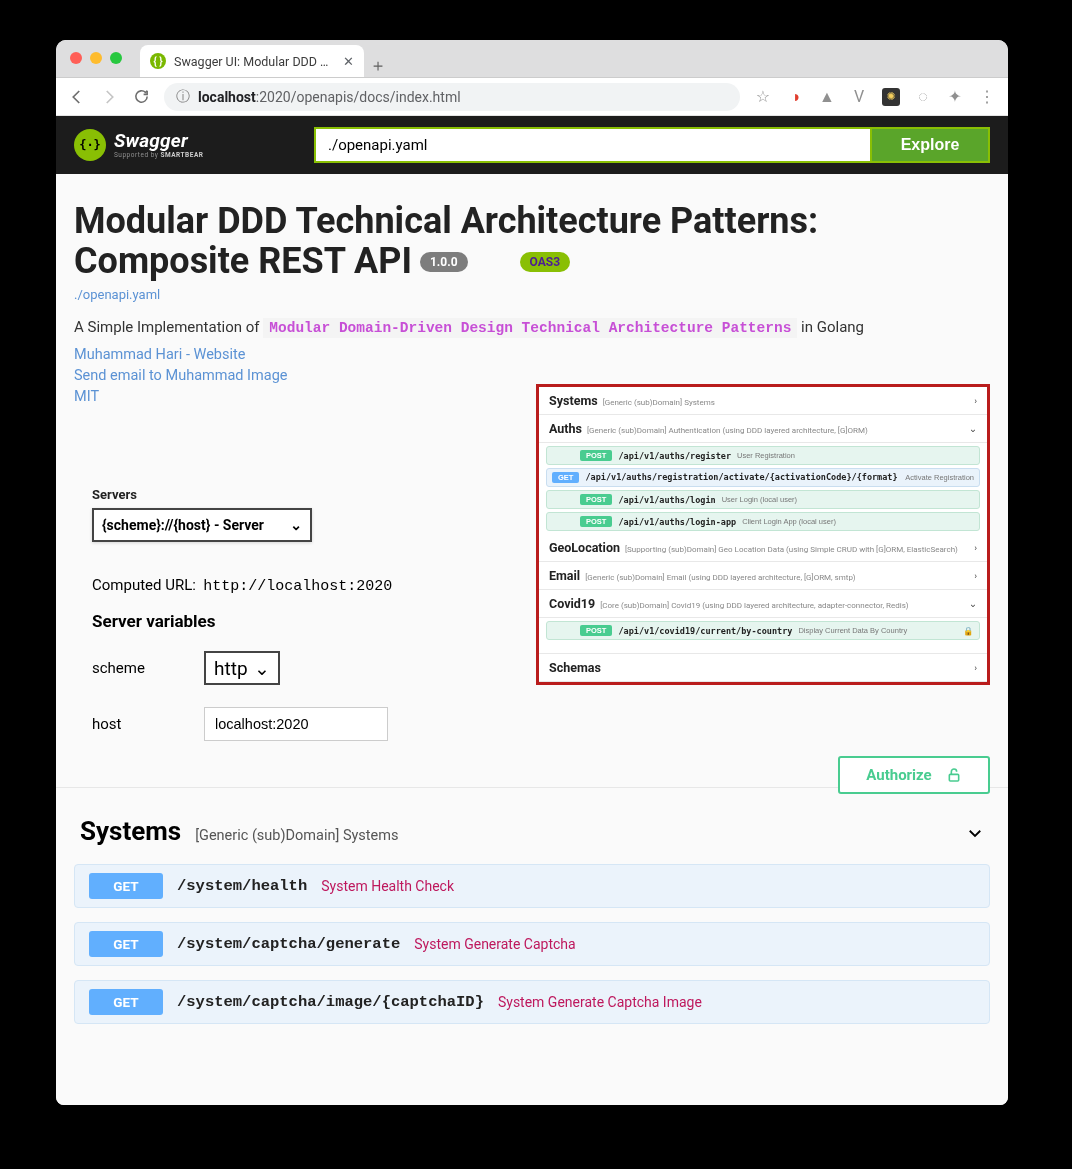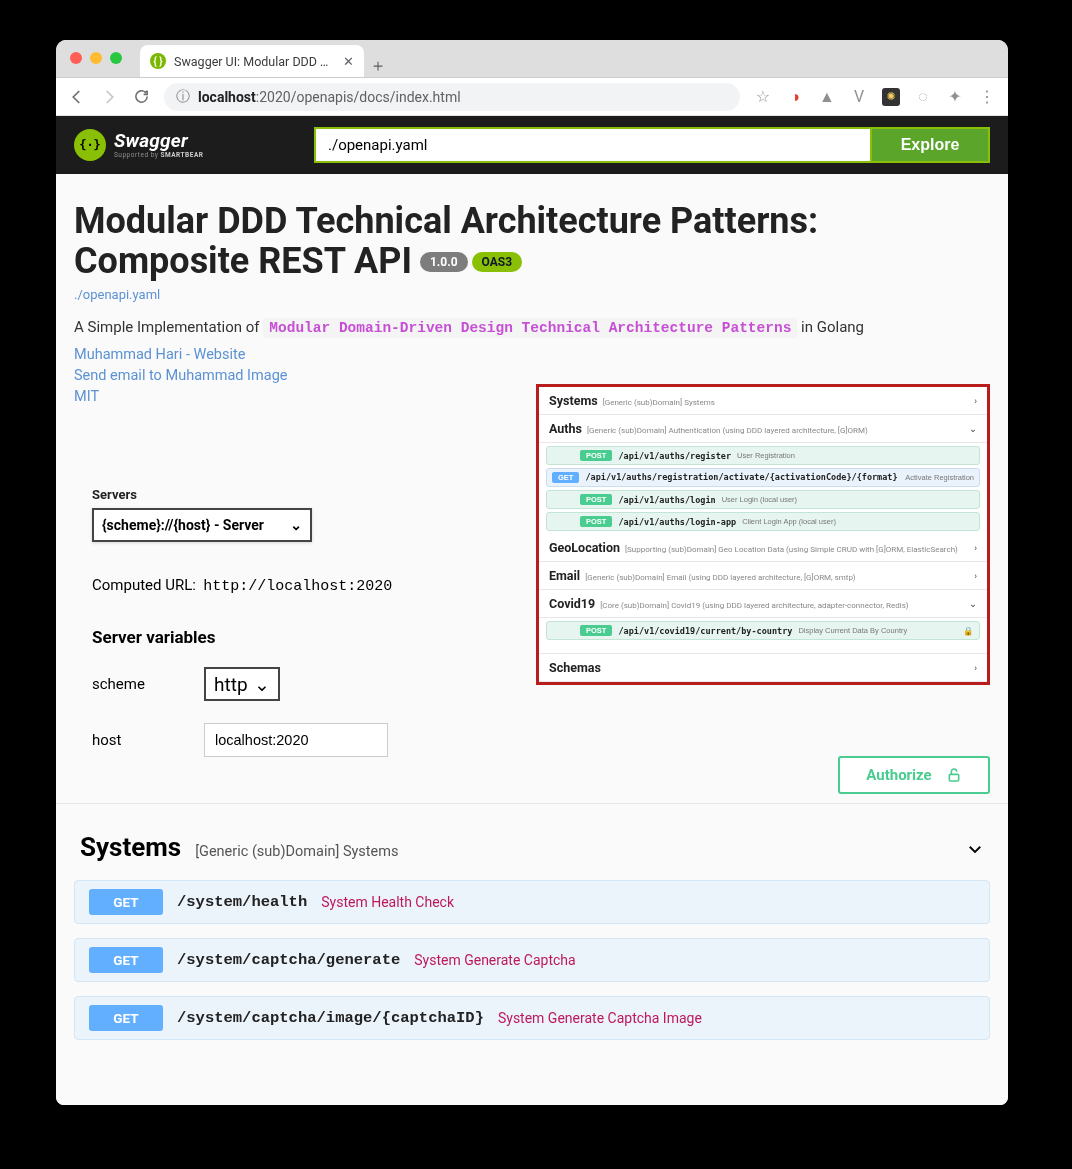--- a/index.html
+++ b/index.html
@@ -118,21 +118,21 @@
   
   .content{flex:1;overflow:hidden;background:#fafafa;}
   .info-block{padding:28px 18px 0 18px;position:relative;}
   h1.title{
     margin:0;font-size:36px;line-height:1.1;font-weight:700;color:#222;
     display:inline;
   }
   .badges{display:inline-flex;gap:4px;margin-left:4px;vertical-align:super;}
   .badge{padding:3px 10px;border-radius:12px;font-size:12px;font-weight:700;}
   .ver{background:var(--gray-tag);color:#fff;}
-  .oas{background:var(--swagger-green);color:#0f172a;}
+  .oas{background:var(--swagger-green);color:#4c1d95;margin-left:48px;}
   .speclink{display:block;margin-top:6px;font-size:13px;color:var(--link-blue);}
   .desc{margin-top:16px;font-size:15px;color:#333;}
   .desc-code{background:#f4f4f4;padding:2px 6px;color:var(--purple-code);font-family:"Courier New",monospace;font-weight:700;font-size:14.5px;}
   .meta-links{margin-top:8px;font-size:14.5px;}
   .meta-links a{display:block;color:var(--link-blue);text-decoration:none;line-height:1.45;}
 
   .embed-thumb{
     position:absolute; right:18px; top:210px;
     width:454px; border:3px solid #b91c1c; background:#fff;
     font-size:9.5px;
@@ -155,21 +155,21 @@
   .srv-label{font-size:13px;font-weight:700;color:#222;}
   .srv-select{
     margin-top:6px;height:34px;width:220px;
     border:2px solid #444;background:#fff;padding:0 8px;
     font-size:14px;font-weight:700;
     display:flex;align-items:center;justify-content:space-between;
     box-shadow:0 1px 3px rgba(0,0,0,.15);
   }
   .comp-url{margin-top:34px;font-size:15px;}
   .comp-url code{font-family:"Courier New",monospace;}
-  .svars{margin-top:32px;}
+  .svars{margin-top:16px;}
   .svars h3{font-size:17px;margin:0 0 20px 0;}
   .var-row{display:flex;align-items:center;gap:40px;margin-bottom:22px;}
   .var-lbl{width:72px;font-size:15px;}
   .var-sel{
     height:34px;width:76px;border:2px solid #444;background:#fff;padding:0 8px;
     display:flex;align-items:center;justify-content:space-between;font-size:19px;
   }
   .var-inp{height:34px;width:184px;border:1px solid #ccc;padding:0 10px;font-size:14.5px;}
 
   .authorize{

